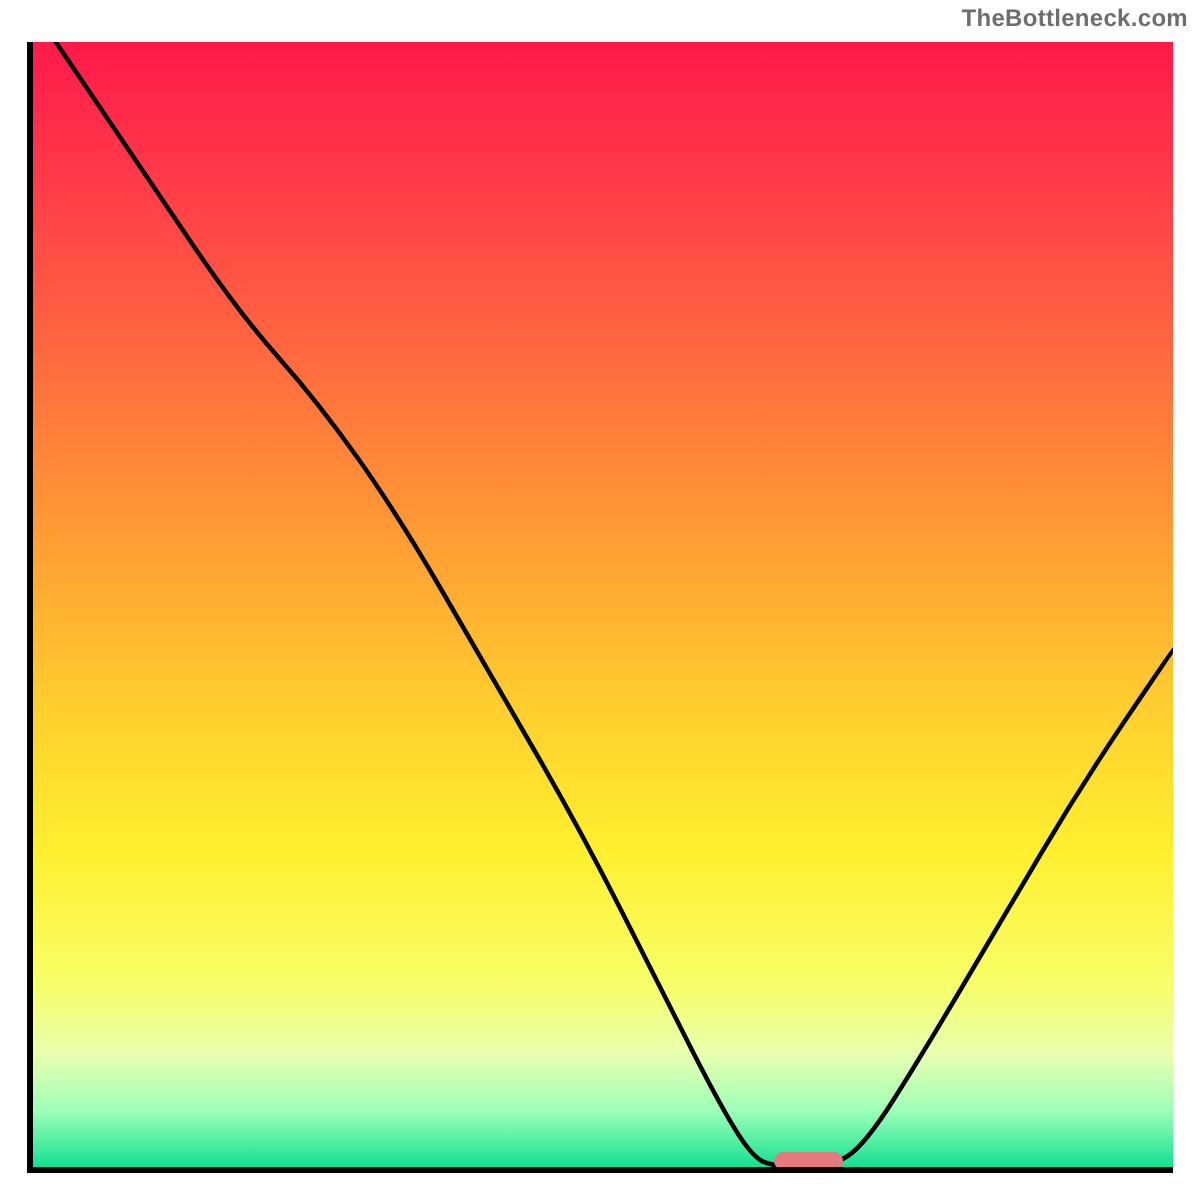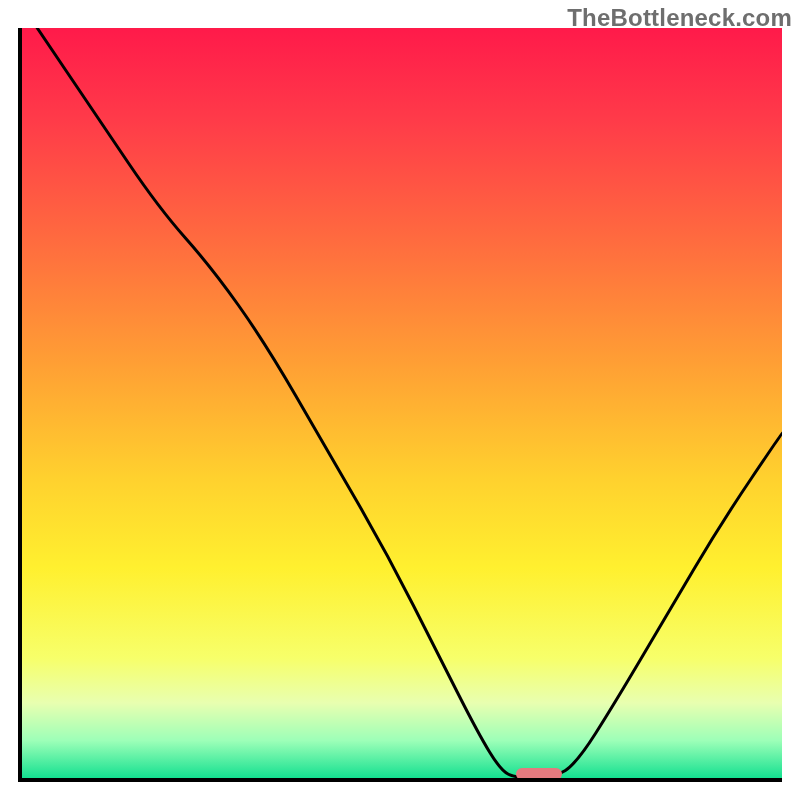--- a/index.html
+++ b/index.html
@@ -13,21 +13,21 @@
   .chart-container {
     position: relative;
     width: 800px;
     height: 800px;
     background: #ffffff;
   }
   .watermark {
     position: absolute;
     top: 4px;
     right: 8px;
-    font-size: 24px;
+    font-size: 16px;
     font-weight: 600;
     color: #6e6e6e;
     letter-spacing: 0.2px;
     z-index: 10;
   }
   .plot {
     position: absolute;
     left: 18px;
     top: 28px;
     width: 764px;

